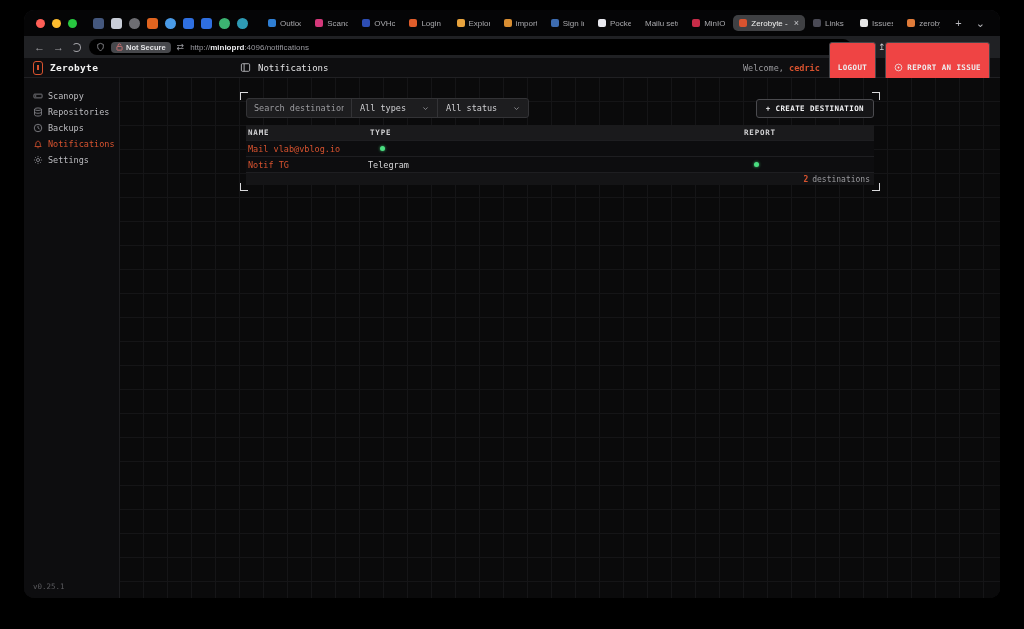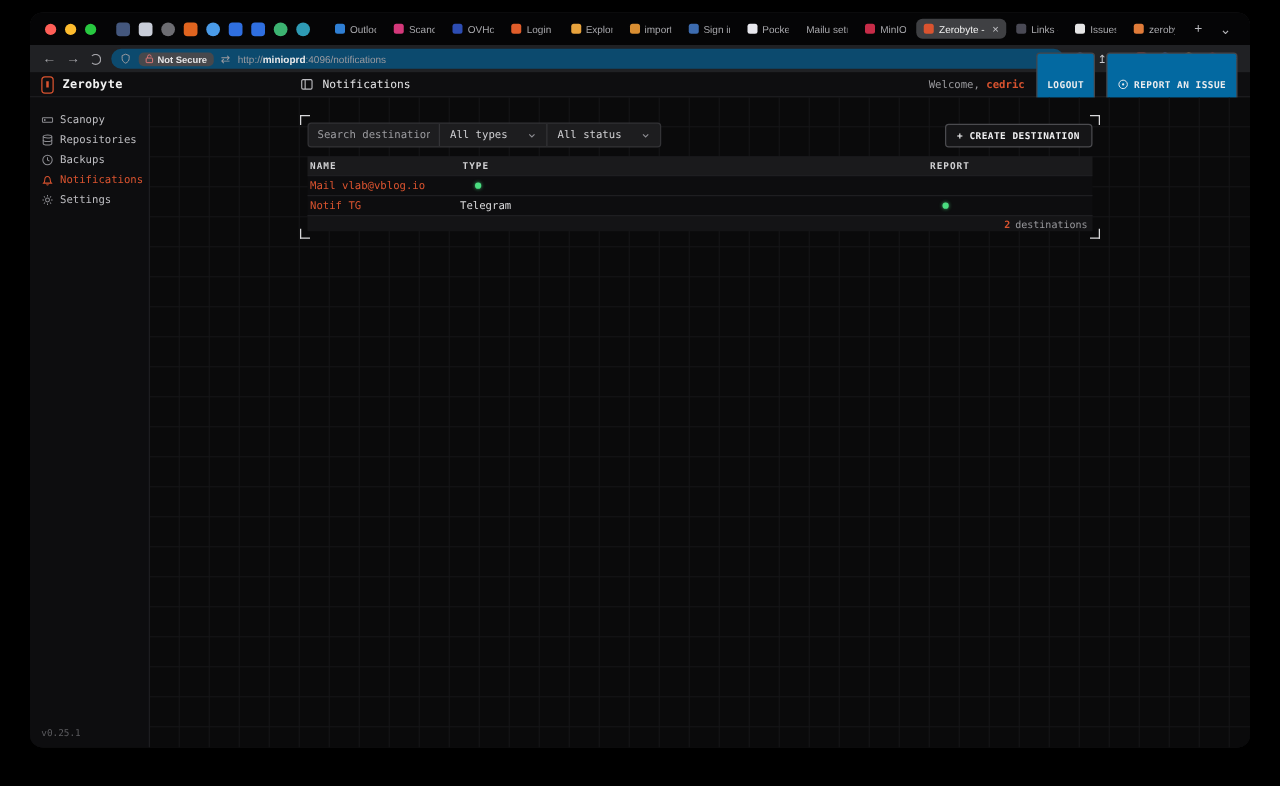--- a/index.html
+++ b/index.html
@@ -26,21 +26,21 @@
   .tab.active { background:#3f4043; color:#f0f0f0; flex:0 0 auto; max-width:none; }
   .tab .close { color:#c7c7cb; margin-left:2px; font-size:9px; }
   .tabctl { color:#b9b9bd; font-size:11px; padding:0 5px; flex-shrink:0; }
 
   
   .navbar { height:22px; background:#202124; display:flex; align-items:center;
     padding:0 10px; gap:8px; flex-shrink:0; }
   .nbtn { color:#a3a3a8; font-size:11px; line-height:1; }
   .reload { width:9px; height:9px; border:1.3px solid #a3a3a8; border-radius:50%;
     border-left-color:transparent; display:block; }
-  .addr { flex:1; height:16px; background:#0c4a6e; border-radius:9px; display:flex;
+  .addr { flex:1; height:16px; background:#000000; border-radius:9px; display:flex;
     align-items:center; padding:0 7px; gap:6px; min-width:0; }
   .chip { display:flex; align-items:center; gap:3px; background:#47484c; border-radius:4px;
     padding:1px 5px; color:#e4e4e6; font-size:7.5px; font-weight:bold; flex-shrink:0; }
   .swap { color:#9a9aa0; font-size:9px; }
   .url { font-size:8px; color:#9a9aa0; white-space:nowrap; overflow:hidden; }
   .url b { color:#e8e8ea; font-weight:bold; }
   .star { margin-left:auto; color:#b5b5ba; font-size:9px; }
   .extrow { display:flex; align-items:center; gap:9px; flex-shrink:0; }
   .ext { font-size:9px; color:#c9c9cd; line-height:1; }
   .ext.shape { width:10px; height:10px; display:block; }
@@ -58,21 +58,21 @@
     position:relative; }
   .logo::after { content:""; position:absolute; left:3px; top:3px; width:1.5px; height:5px;
     background:#d9532f; }
   .brandname { color:#f2f2f2; font-size:9.5px; font-weight:bold; letter-spacing:.3px; }
   .pgtitle { position:absolute; left:216px; display:flex; align-items:center; gap:7px;
     color:#e2e2e4; font-size:9px; }
   .hdr-right { margin-left:auto; display:flex; align-items:center; gap:9px; padding-right:10px; }
   .welcome { color:#9a9a9e; font-size:8.5px; }
   .welcome b { color:#d9532f; font-weight:bold;margin-top:46px; }
   .hbtn { display:flex; align-items:center; gap:4px; border:1px solid #46464a;
-    background:#0369a1; color:#ededef; border-radius:3px; font-size:7.5px; font-weight:bold;
+    background:#ef4444; color:#ededef; border-radius:3px; font-size:7.5px; font-weight:bold;
     letter-spacing:.4px; padding:20px 8px; font-family:inherit; }
 
   .appbody { flex:1; display:flex; min-height:0; }
   .sidebar { width:96px; background:#0d0d0f; border-right:1px solid #1d1d20;
     padding:10px 0 0 9px; position:relative; flex-shrink:0; }
   .side-item { display:flex; align-items:center; gap:5px; height:16px; color:#bdbdc1;
     font-size:8.5px; }
   .side-item svg { stroke:#8d8d92; }
   .side-item.active { color:#d9532f; }
   .side-item.active svg { stroke:#d9532f; }

